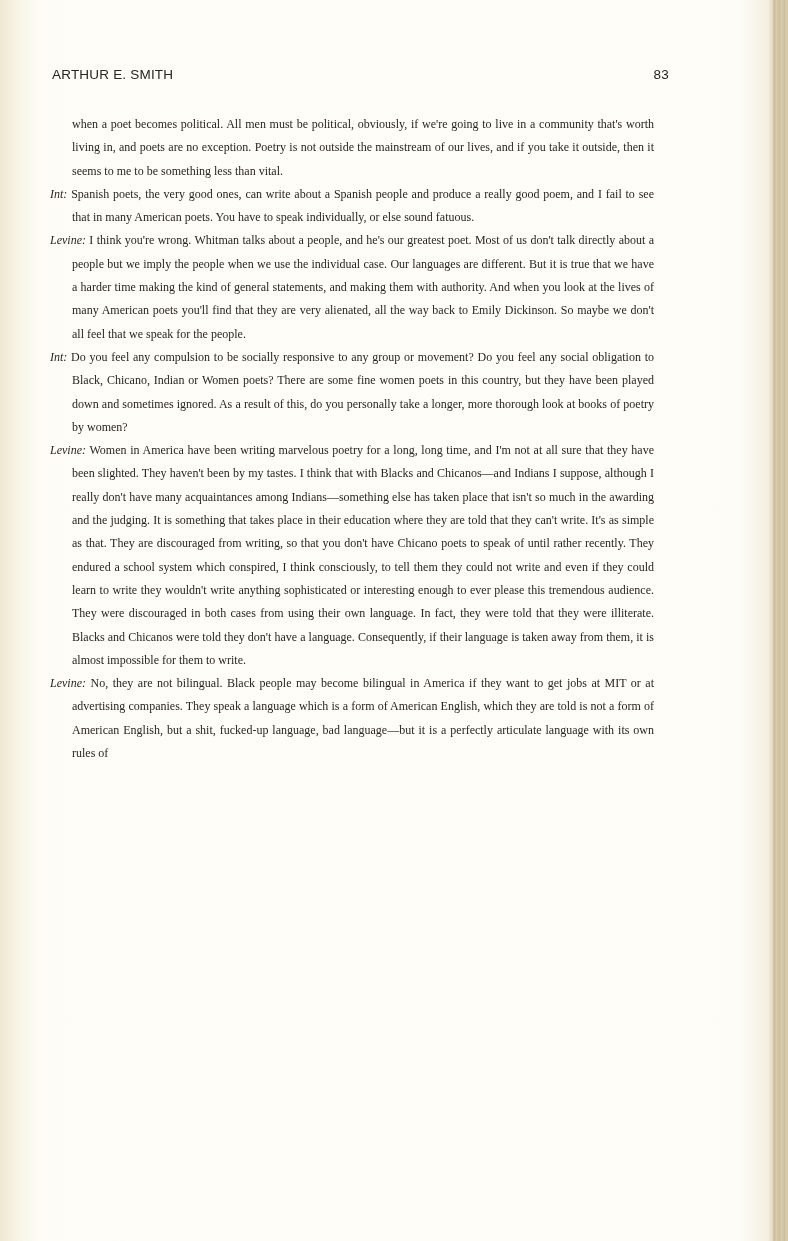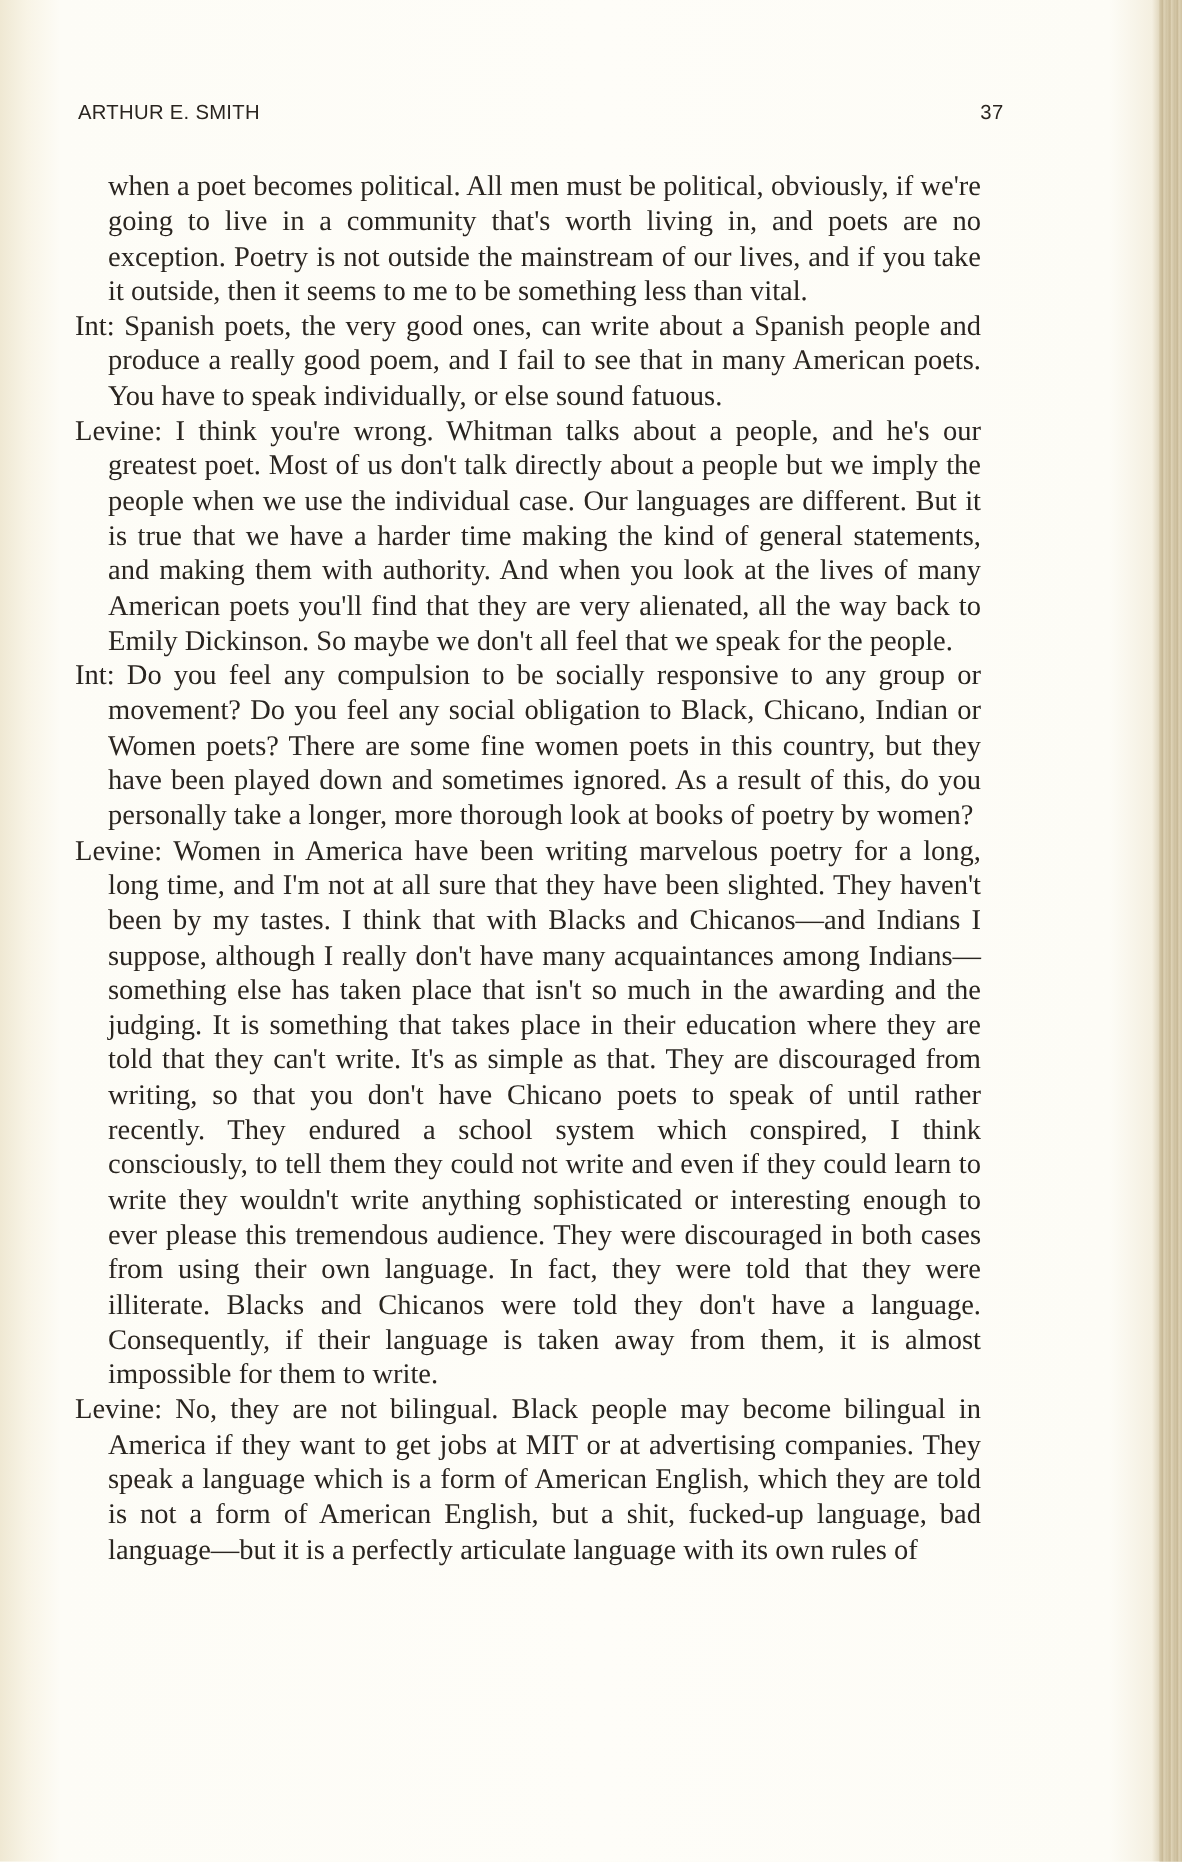--- a/index.html
+++ b/index.html
@@ -19,38 +19,38 @@
     background: repeating-linear-gradient(to right, #d6c9aa 0px, #c9ba98 2px, #ddd1b4 3px, #cfc2a2 5px);
   }
   .header {
     position: absolute; top: 67px; left: 52px; width: 617px;
     display: flex; justify-content: space-between; align-items: baseline;
     font-family: "Liberation Sans", "DejaVu Sans", sans-serif;
     font-size: 13.5px; letter-spacing: 0.2px; color: #2a2520;
   }
   .body {
     position: absolute; top: 113px; left: 50px; width: 604px;
-    font-size: 19px; line-height: 23.3px;
+    font-size: 12px; line-height: 23.3px;
   }
   .entry {
     margin: 0; padding-left: 22px; text-indent: -22px;
     text-align: justify; text-align-last: left;
   }
   .entry.cont { padding-left: 22px; text-indent: 0; }
-  .speaker { }
+  .speaker { font-style: italic; }
 </style>
 </head>
 <body>
 
 <div class="page">
   <div class="edge"></div>
 
   <div class="header">
     <span>ARTHUR E. SMITH</span>
-    <span>37</span>
+    <span>83</span>
   </div>
 
   <div class="body">
     <p class="entry cont">
       <span>when a poet becomes political. All men must be political, obviously, if we're going to live in a community that's worth living in, and poets are no exception. Poetry is not outside the mainstream of our lives, and if you take it outside, then it seems to me to be something less than vital.</span>
     </p>
     <p class="entry">
       <span class="speaker">Int:</span>
       <span>Spanish poets, the very good ones, can write about a Spanish people and produce a really good poem, and I fail to see that in many American poets. You have to speak individually, or else sound fatuous.</span>
     </p>

